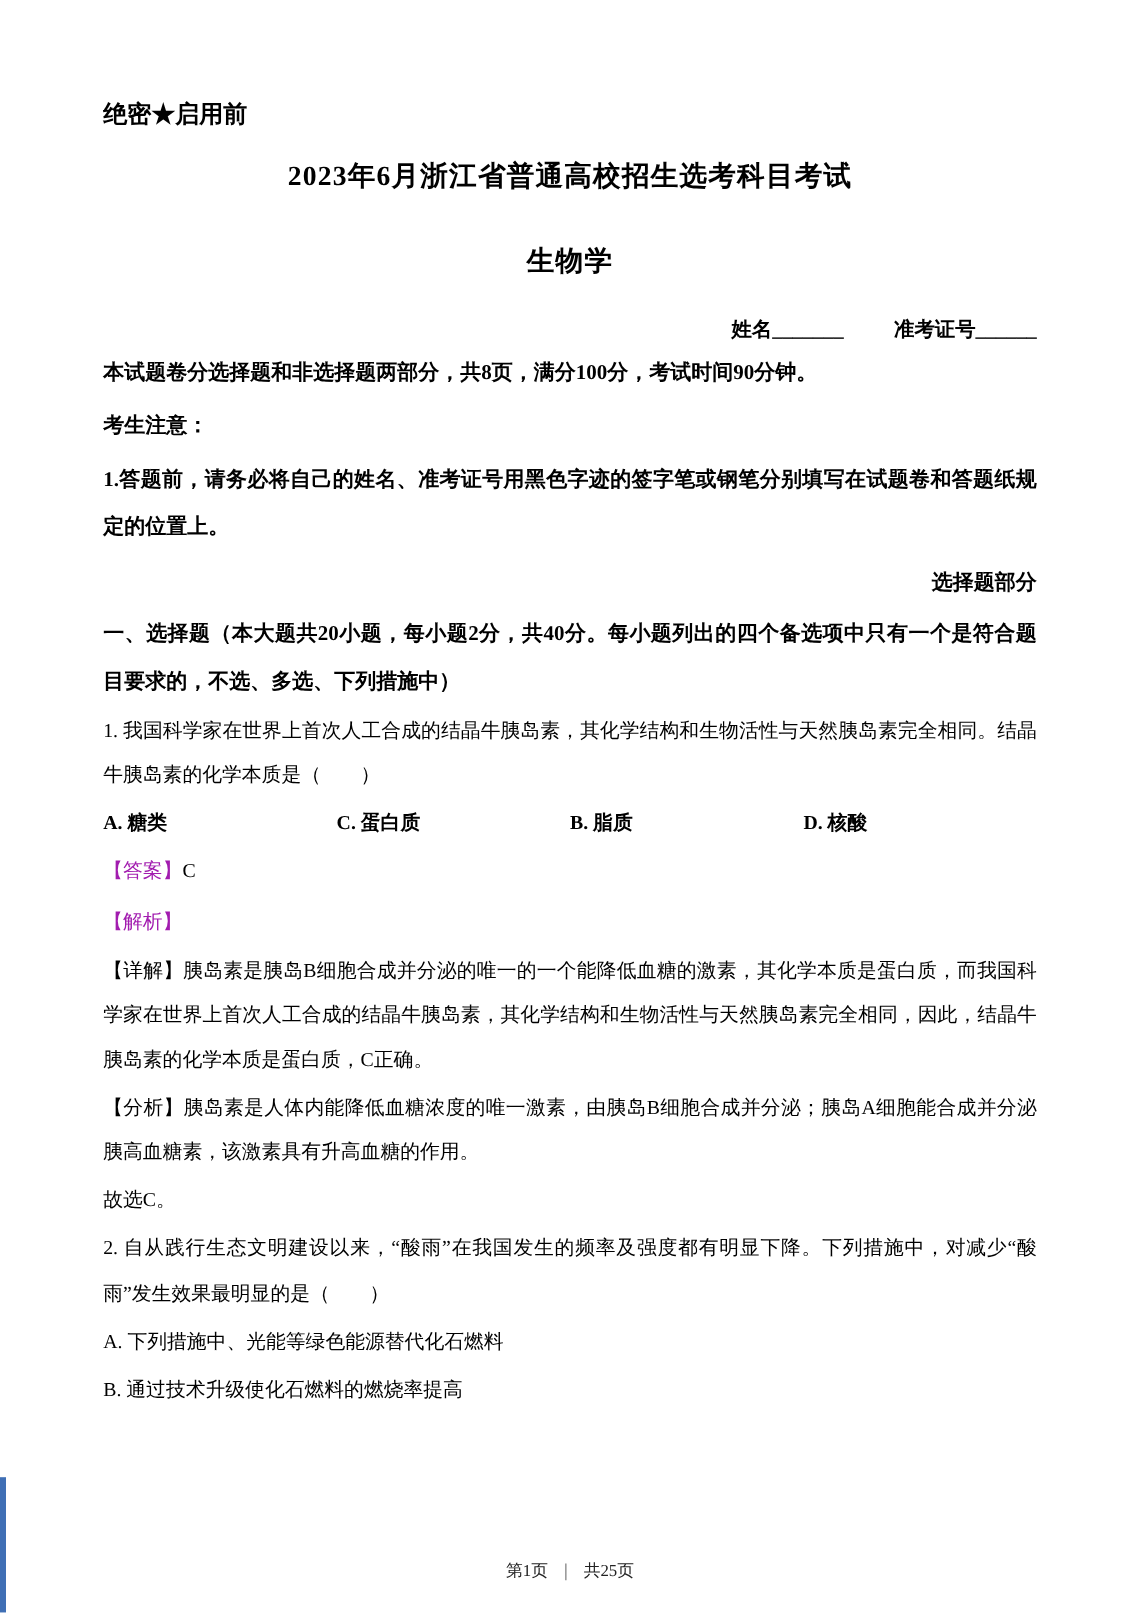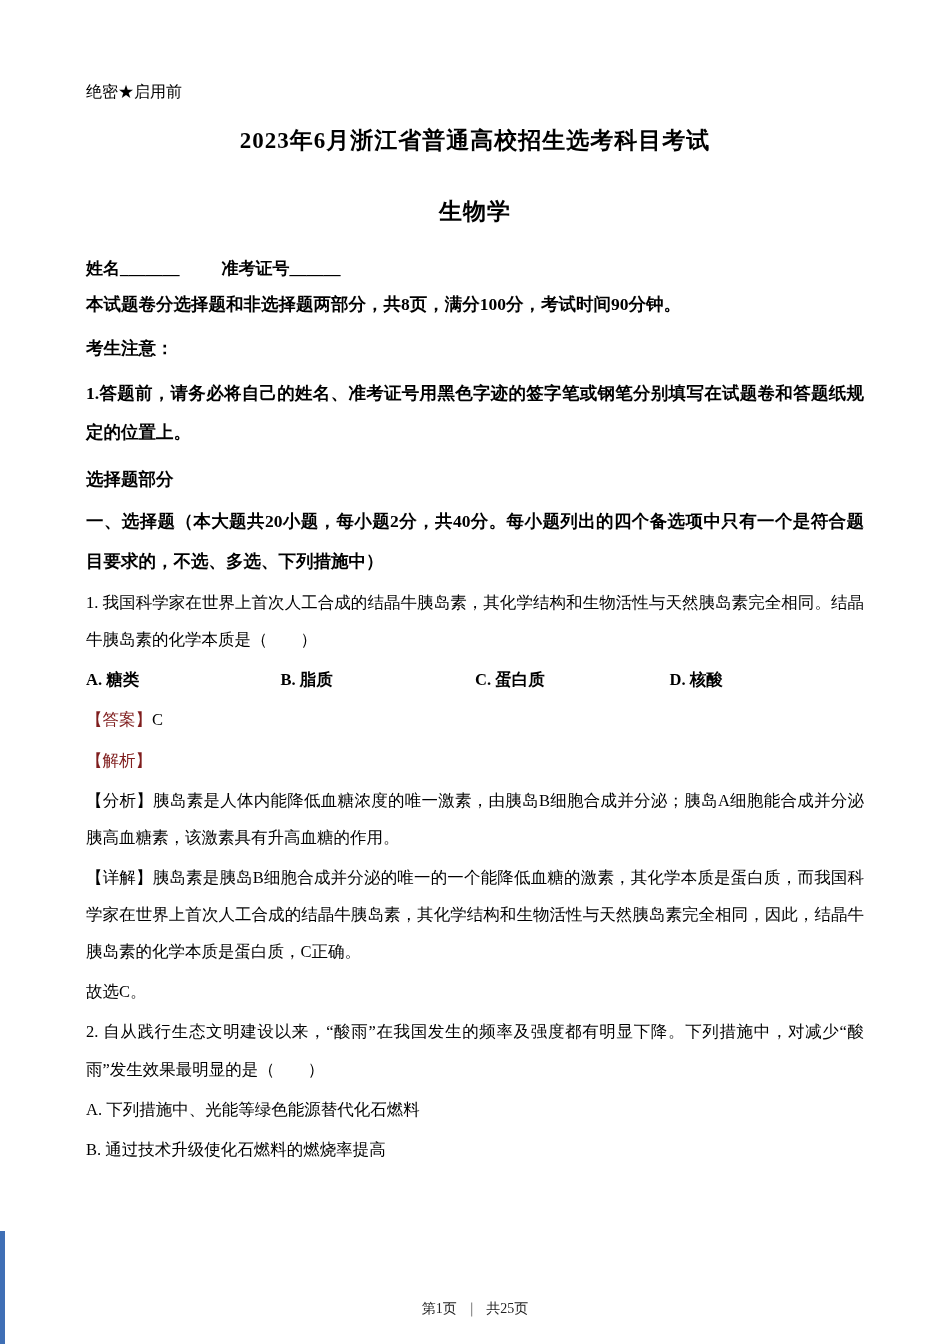--- a/index.html
+++ b/index.html
@@ -14,58 +14,58 @@
     background: #ffffff;
     color: #000000;
     font-family: "Liberation Serif", "DejaVu Serif", serif;
     overflow: hidden;
     box-sizing: border-box;
   }
   .content {
     padding: 82px 86px 0 86px;
   }
   .security {
-    font-weight: normal;
-    font-size: 16px;
+    font-weight: bold;
+    font-size: 20px;
     margin: 0 0 14px 0;
   }
   .title {
     font-size: 23px;
     font-weight: bold;
     text-align: center;
     margin: 22px 0 0 0;
     letter-spacing: 1px;
   }
   .subject {
     font-size: 23px;
     font-weight: bold;
     text-align: center;
     margin: 40px 0 0 0;
     letter-spacing: 1px;
     font-family: Liberation Serif, serif;
   }
   .nameline {
-    text-align: left;
+    text-align: right;
     font-weight: bold;
     font-size: 17px;
     margin: 30px 0 0 0;
   }
   .nameline .gap {
     display: inline-block;
     width: 42px;
   }
   .bold-par {
     font-weight: bold;
     font-size: 17.5px;
     line-height: 2.25;
     margin: 5px 0 0 0;
     text-align: justify;
   }
   .section-title {
-    text-align: left;
+    text-align: right;
     font-weight: bold;
     font-size: 17.5px;
     line-height: 2.1;
     margin: 8px 0 0 0;
   }
   .q {
     font-size: 16.5px;
     font-weight: normal;
     line-height: 2.25;
     margin: 3px 0 0 0;
@@ -73,21 +73,22 @@
   }
   .options4 {
     display: grid;
     grid-template-columns: repeat(4, 1fr);
     font-size: 16.5px;
     line-height: 2.25;
     margin: 3px 0 0 0;
     font-weight: bold;
   }
   .blue {
-    color: #7f1d1d;
+    color: #a21caf;
+    font-family: Liberation Mono, monospace;
   }
   .footer {
     position: absolute;
     bottom: 26px;
     left: 0;
     width: 100%;
     text-align: center;
     font-size: 14px;
     color: #222222;
   }
@@ -127,36 +128,36 @@
     <p class="bold-par">1.答题前，请务必将自己的姓名、准考证号用黑色字迹的签字笔或钢笔分别填写在试题卷和答题纸规定的位置上。</p>
 
     <p class="section-title">选择题部分</p>
 
     <p class="bold-par">一、选择题（本大题共20小题，每小题2分，共40分。每小题列出的四个备选项中只有一个是符合题目要求的，不选、多选、下列措施中）</p>
 
     <p class="q">1. 我国科学家在世界上首次人工合成的结晶牛胰岛素，其化学结构和生物活性与天然胰岛素完全相同。结晶牛胰岛素的化学本质是（　　）</p>
 
     <div class="options4">
       <span>A. 糖类</span>
+      <span>C. 蛋白质</span>
       <span>B. 脂质</span>
-      <span>C. 蛋白质</span>
       <span>D. 核酸</span>
     </div>
 
     <p class="q">
       <span class="blue">【答案】</span><span>C</span>
     </p>
 
     <p class="q">
       <span class="blue">【解析】</span>
     </p>
 
+    <p class="q">【详解】胰岛素是胰岛B细胞合成并分泌的唯一的一个能降低血糖的激素，其化学本质是蛋白质，而我国科学家在世界上首次人工合成的结晶牛胰岛素，其化学结构和生物活性与天然胰岛素完全相同，因此，结晶牛胰岛素的化学本质是蛋白质，C正确。</p>
+
     <p class="q">【分析】胰岛素是人体内能降低血糖浓度的唯一激素，由胰岛B细胞合成并分泌；胰岛A细胞能合成并分泌胰高血糖素，该激素具有升高血糖的作用。</p>
-
-    <p class="q">【详解】胰岛素是胰岛B细胞合成并分泌的唯一的一个能降低血糖的激素，其化学本质是蛋白质，而我国科学家在世界上首次人工合成的结晶牛胰岛素，其化学结构和生物活性与天然胰岛素完全相同，因此，结晶牛胰岛素的化学本质是蛋白质，C正确。</p>
 
     <p class="q">故选C。</p>
 
     <p class="q">2. 自从践行生态文明建设以来，“酸雨”在我国发生的频率及强度都有明显下降。下列措施中，对减少“酸雨”发生效果最明显的是（　　）</p>
 
     <p class="q">A. 下列措施中、光能等绿色能源替代化石燃料</p>
     <p class="q">B. 通过技术升级使化石燃料的燃烧率提高</p>
 
   </div>
 

